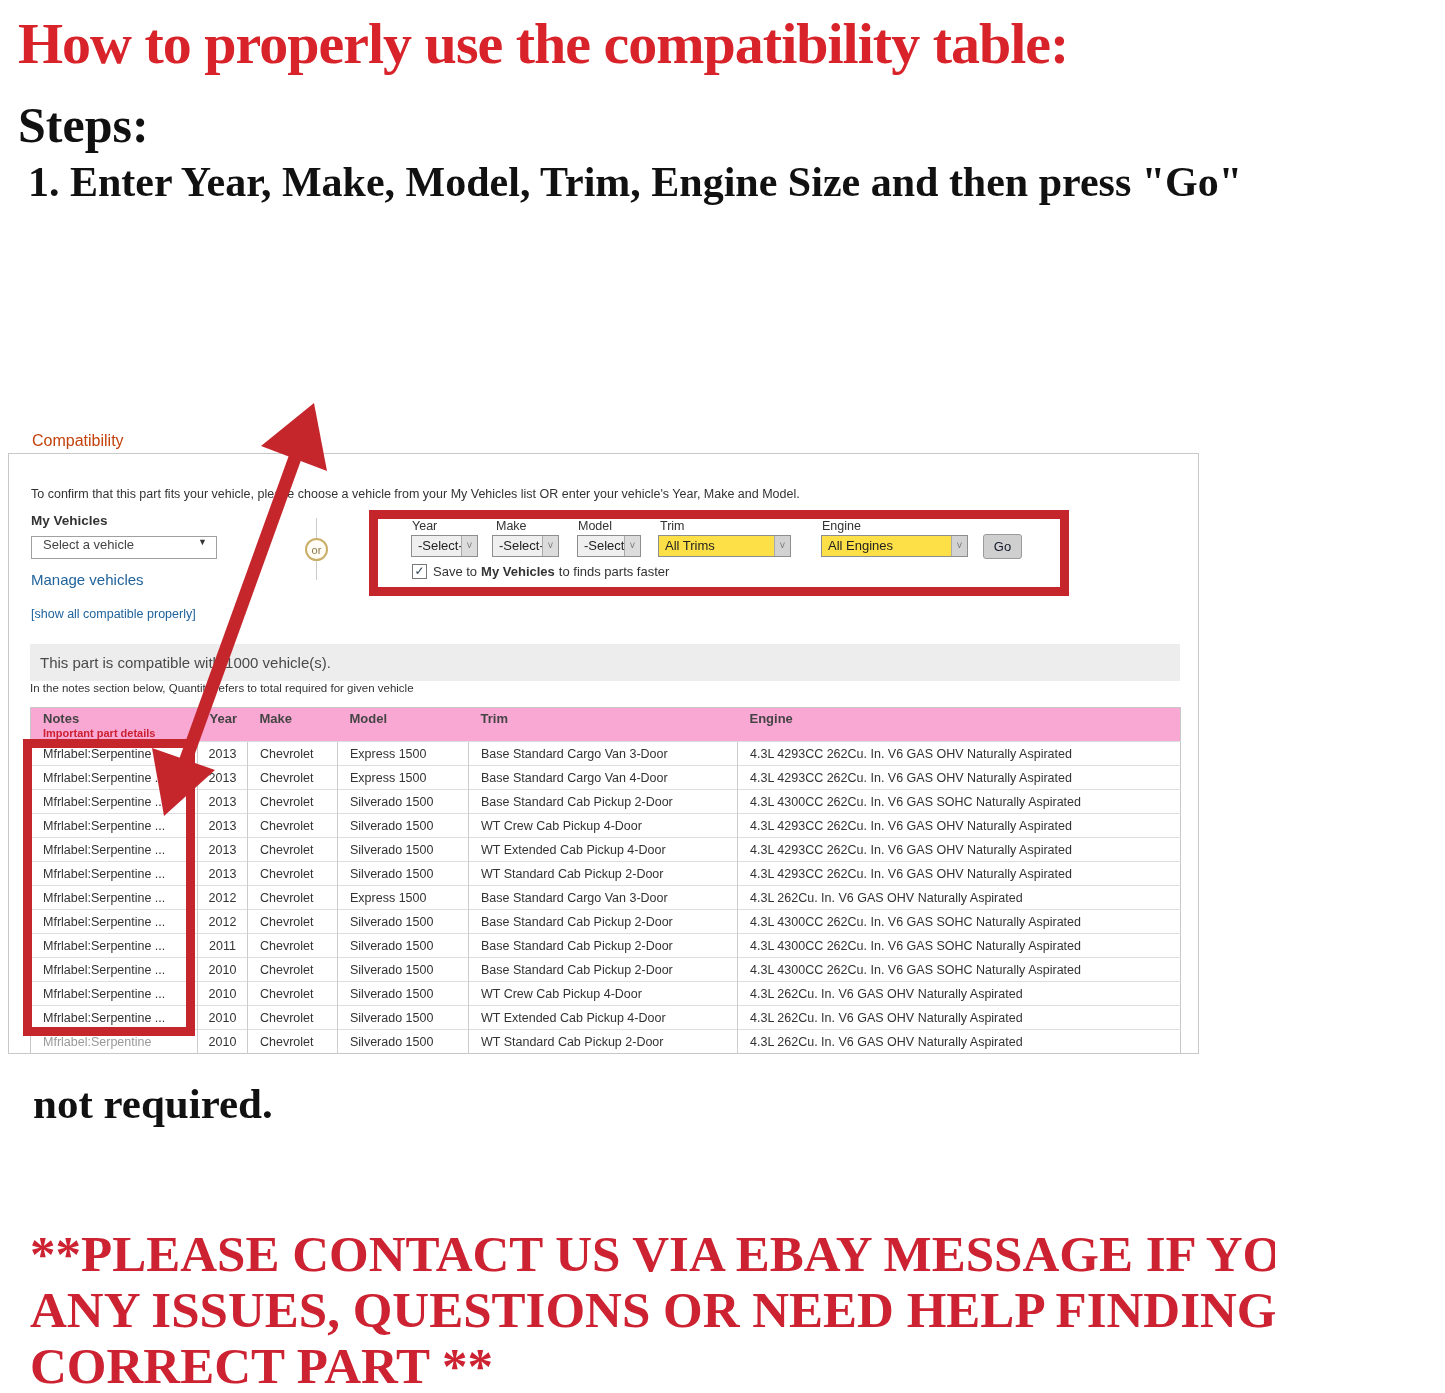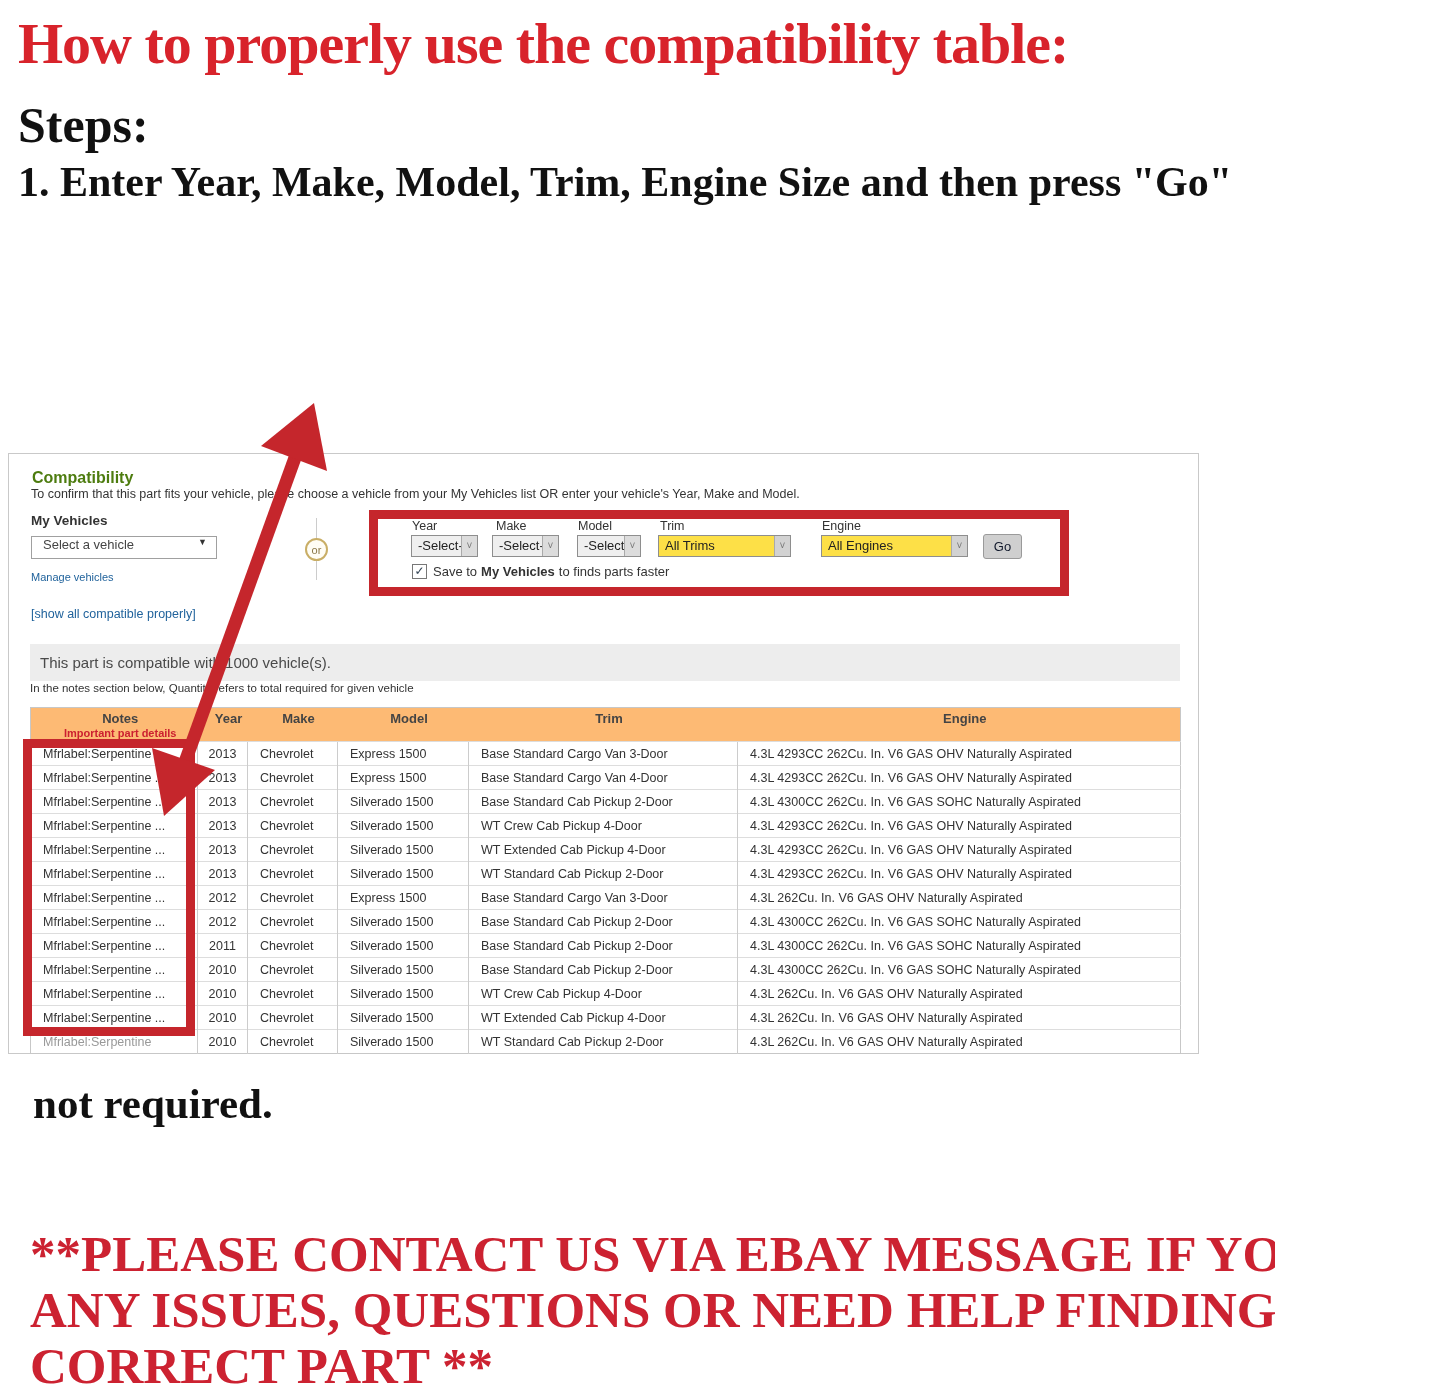--- a/index.html
+++ b/index.html
@@ -8,37 +8,37 @@
     position:relative; width:1275px; height:1393px;
     background:#fff; overflow:hidden;
     font-family:"Liberation Sans", sans-serif;
   }
   .abs { position:absolute; }
 
   
   .serif { font-family:"Liberation Serif", serif; font-weight:bold; white-space:nowrap; }
   .title-red   { left:18px; top:10px;  font-size:58px; letter-spacing:-1px; color:#d8232b; }
   .steps-head  { left:18px; top:96px;  font-size:50px; color:#111; }
-  .step1       { left:18px; top:158px; font-size:42px; color:#111; }
+  .step1       { left:28px; top:158px; font-size:42px; color:#111; }
   .step2       { left:18px; top:248px; font-size:41px; line-height:52px; color:#111; }
   .note-block  { left:33px; top:1076px; font-size:43px; line-height:56px; color:#111; }
   .contact     { left:30px; top:1226px; font-size:51px; line-height:56px; color:#cc2231; }
 
   
   .panel { left:8px; top:453px; width:1191px; height:601px; background:#fff; border:1px solid #c9c9c9; }
-  .w-head { left:32px; top:469px; font-size:16px; font-weight:bold; color:#4d7c0f; }
+  .w-head { left:32px; top:432px; font-size:16px; font-weight:normal; color:#c2410c; }
   .w-sub  { left:31px; top:487px; font-size:12.5px; color:#333; }
   .w-myveh { left:31px; top:513px; font-size:13.5px; font-weight:bold; color:#333; }
 
   .veh-select { left:31px; top:536px; width:186px; height:23px; background:#fff;
     border:1px solid #a0a0a0; display:flex; align-items:flex-start; cursor:pointer; }
   .veh-select .val { padding-left:11px; font-size:13px; color:#444; flex:1; }
   .veh-select .tri { font-size:9px; color:#333; padding-right:9px; }
 
-  .link { font-size:11px; color:#21639c; cursor:pointer; }
+  .link { font-size:15px; color:#21639c; cursor:pointer; }
   .lnk-manage { left:31px; top:571px; }
   .lnk-showall { left:31px; top:607px; font-size:12.5px; }
 
   .or-line { left:316px; top:518px; width:1px; height:62px; background:#ccc; }
   .or-circle { left:305px; top:538px; width:23px; height:23px; border:2px solid #c9ae66;
     border-radius:50%; background:#fffdf5; font-size:11px; color:#8a7748;
     display:flex; align-items:center; justify-content:center; }
 
   
   .f-label { top:519px; font-size:12.5px; color:#333; }
@@ -59,21 +59,21 @@
   .chk-label { left:433px; top:564px; font-size:13px; color:#333; }
   .chk-label b { margin:0 4px; }
 
   .banner { left:30px; top:644px; width:1150px; height:37px; background:#ededed;
     font-size:15px; color:#4a4a4a; line-height:37px; padding-left:10px; }
   .notes-hint { left:30px; top:682px; font-size:11.5px; color:#333; }
 
   
   table.compat { left:30px; top:707px; position:absolute; width:1150px;
     border-collapse:collapse; table-layout:fixed; border:1px solid #c7c7c7; }
-  table.compat th { background:#fdba74; height:34px; text-align:center; vertical-align:top;
+  table.compat th { background:#f9a8d4; height:34px; text-align:left; vertical-align:top;
     padding:3px 0 0 12px; font-size:13px; font-weight:bold; color:#444; }
   table.compat th .sub { font-size:11px; color:#cc2030; display:block; margin-top:1px; }
   table.compat td { height:24px; font-size:12.5px; color:#333; padding-left:12px;
     white-space:nowrap; overflow:hidden; border-top:1px solid #ddd; border-left:1px solid #ccc; }
   table.compat td:first-child { border-left:none; }
   table.compat td.c-year { text-align:center; padding-left:0; }
   table.compat tr:first-child td { border-top:1px solid #ccc; }
   table.compat tr.row-last td.c-notes { color:#999; }
 
   

